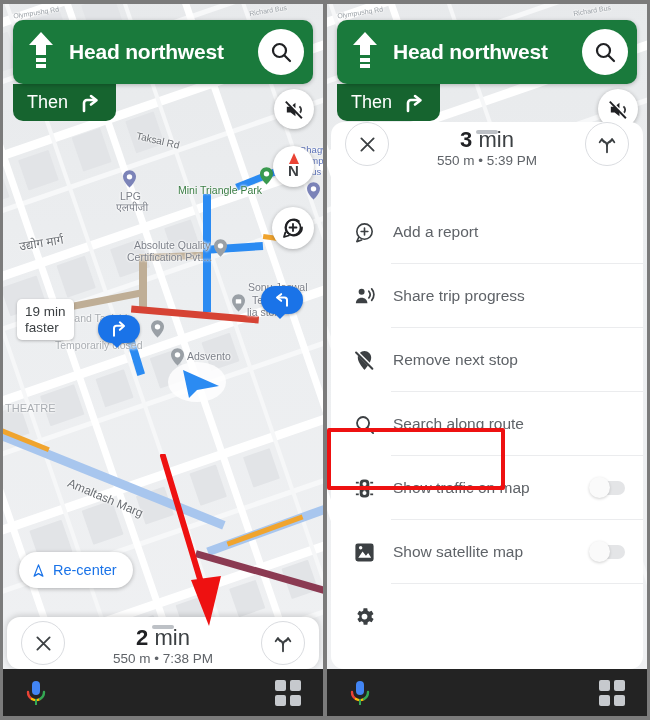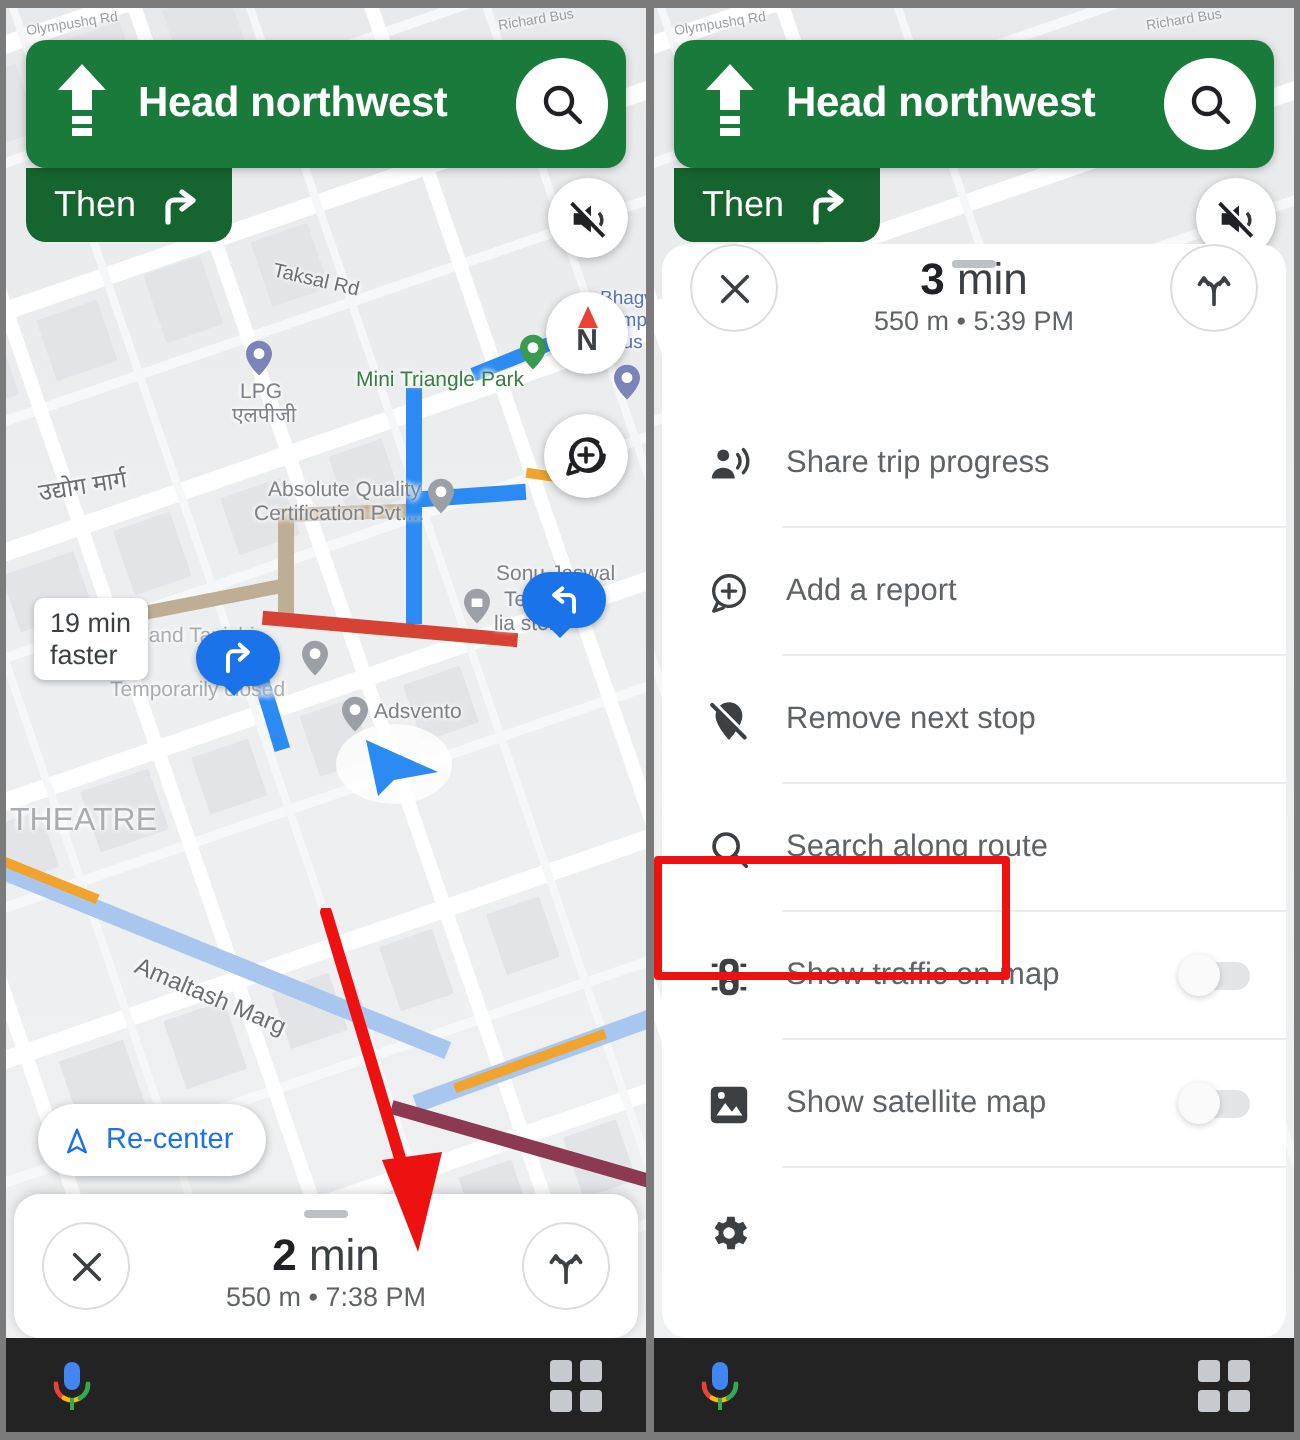--- a/index.html
+++ b/index.html
@@ -211,21 +211,21 @@
   }
 
   
   .sheet {
     position: absolute; left: 4px; right: 4px;
     background: #fff;
     border-radius: 13px;
     z-index: 25;
     box-shadow: 0 -1px 6px rgba(0,0,0,.18);
   }
-  .sheet.bottom { bottom: 47px; height: 72px; }
+  .sheet.bottom { bottom: 47px; height: 52px; }
   .grabber {
     position: absolute; top: 8px; left: 50%; transform: translateX(-50%);
     width: 22px; height: 4px; background: #bdc1c6; border-radius: 2px;
   }
   .sheet-row {
     position: relative;
     display: flex; align-items: center; justify-content: space-between;
     height: 100%;
     padding: 0 14px;
   }
@@ -406,21 +406,21 @@
       <span class="maplabel road" style="left:16px;top:230px;transform:rotate(-9deg);font-size:12px">उद्योग मार्ग</span>
       <span class="maplabel biz" style="left:131px;top:235px">Absolute Quality</span>
       <span class="maplabel biz" style="left:124px;top:247px">Certification Pvt....</span>
       <span class="maplabel biz" style="left:245px;top:277px">Sonu Jaswal</span>
       <span class="maplabel biz" style="left:249px;top:290px">Te</span>
       <span class="maplabel biz" style="left:244px;top:302px">lia store</span>
       <span class="maplabel faint" style="left:55px;top:308px">shi and Tanishi</span>
       <span class="maplabel faint" style="left:96px;top:322px">en        es</span>
       <span class="maplabel faint" style="left:52px;top:335px">Temporarily closed</span>
       <span class="maplabel biz" style="left:184px;top:346px">Adsvento</span>
-      <span class="maplabel faint" style="left:2px;top:398px;font-size:16px">THEATRE</span>
+      <span class="maplabel faint" style="left:2px;top:398px;font-size:11px">THEATRE</span>
       <span class="maplabel road" style="left:62px;top:487px;transform:rotate(23deg);font-size:12px">Amaltash Marg</span>
 
       <span class="pin" style="left:120px;top:166px">
         <svg viewBox="0 0 24 32">
             <path d="M12 0C5.4 0 0 5.4 0 12c0 9 12 20 12 20s12-11 12-20C24 5.4 18.6 0 12 0z" fill="#7b83b8"></path>
             <circle cx="12" cy="12" r="5" fill="#fff"></circle>
           </svg>
       </span>
       <span class="pin" style="left:257px;top:163px">
         <svg viewBox="0 0 24 32">
@@ -684,40 +684,40 @@
                 <polyline points="15 10 17.5 6.5 20 10"></polyline>
               </svg>
           </span>
         </div>
       </div>
 
       <div class="opt-list">
 
         <div class="opt-item">
           <span class="oi-icon">
+            <svg width="23" height="23" viewBox="0 0 24 24" fill="none" stroke="#3c4043" stroke-width="1.7">
+                <circle cx="12" cy="11" r="8"></circle>
+                <path d="M6 17 L4 21.5 L9 19.8" stroke-linejoin="round" stroke-linecap="round"></path>
+                <path d="M12 7.5v7M8.5 11h7" stroke-linecap="round"></path>
+              </svg>
+          </span>
+          <span class="oi-label">Add a report</span>
+          <div class="divider"></div>
+        </div>
+
+        <div class="opt-item">
+          <span class="oi-icon">
             <svg width="23" height="23" viewBox="0 0 24 24">
                 <circle cx="9" cy="7" r="3.1" fill="#3c4043"></circle>
                 <path d="M3 19c0-3.3 2.7-5.6 6-5.6s6 2.3 6 5.6z" fill="#3c4043"></path>
                 <path d="M16.5 6.5a5.5 5.5 0 0 1 0 7" fill="none" stroke="#3c4043" stroke-width="1.8" stroke-linecap="round"></path>
                 <path d="M19.5 4a9 9 0 0 1 0 12" fill="none" stroke="#3c4043" stroke-width="1.8" stroke-linecap="round"></path>
               </svg>
           </span>
           <span class="oi-label">Share trip progress</span>
-          <div class="divider"></div>
-        </div>
-
-        <div class="opt-item">
-          <span class="oi-icon">
-            <svg width="23" height="23" viewBox="0 0 24 24" fill="none" stroke="#3c4043" stroke-width="1.7">
-                <circle cx="12" cy="11" r="8"></circle>
-                <path d="M6 17 L4 21.5 L9 19.8" stroke-linejoin="round" stroke-linecap="round"></path>
-                <path d="M12 7.5v7M8.5 11h7" stroke-linecap="round"></path>
-              </svg>
-          </span>
-          <span class="oi-label">Add a report</span>
           <div class="divider"></div>
         </div>
 
         <div class="opt-item">
           <span class="oi-icon">
             <svg width="23" height="23" viewBox="0 0 24 24">
                 <path d="M12 2.2c-3.9 0-7 3.1-7 7 0 5.2 7 12.6 7 12.6s7-7.4 7-12.6c0-3.9-3.1-7-7-7z" fill="#3c4043"></path>
                 <path d="M3.2 2.4 L21.4 20.6" stroke="#fff" stroke-width="3.4" stroke-linecap="round"></path>
                 <path d="M3.2 3.6 L20.2 20.6" stroke="#3c4043" stroke-width="2.1" stroke-linecap="round"></path>
               </svg>

